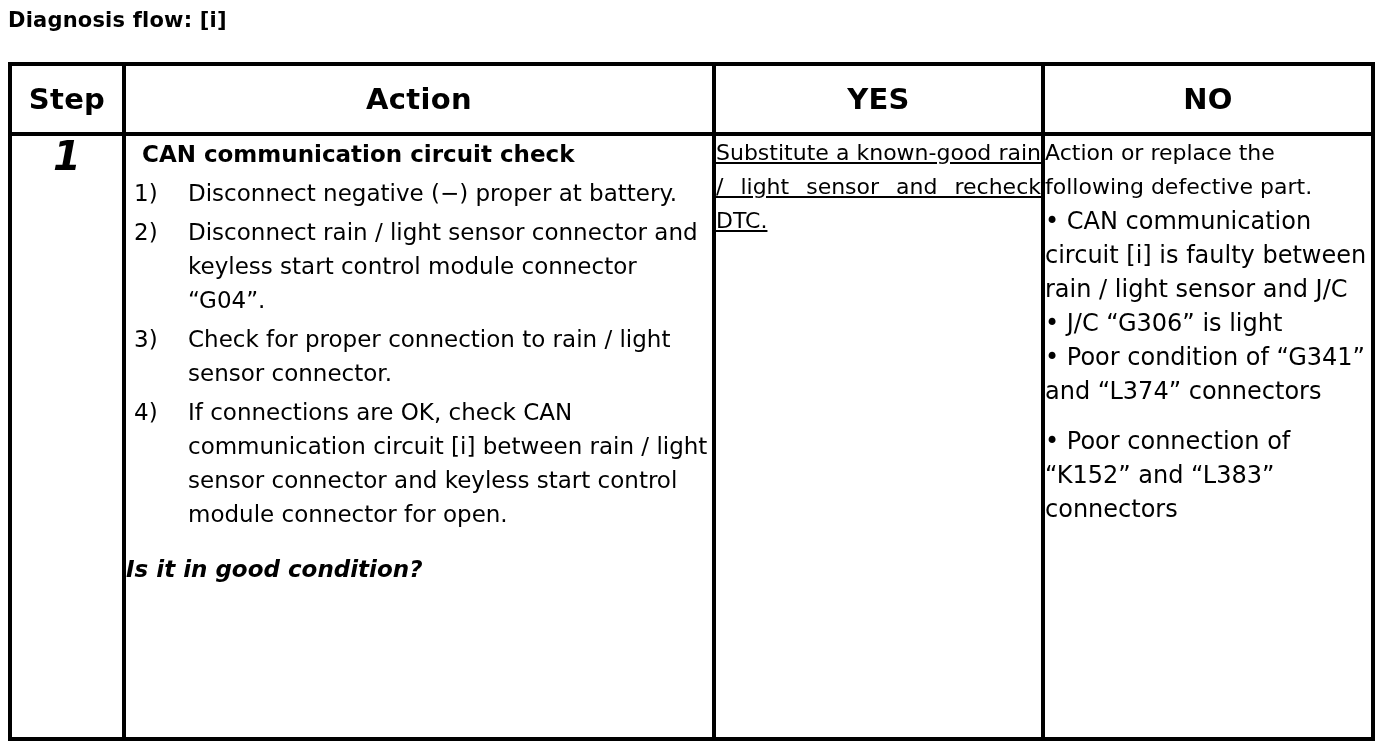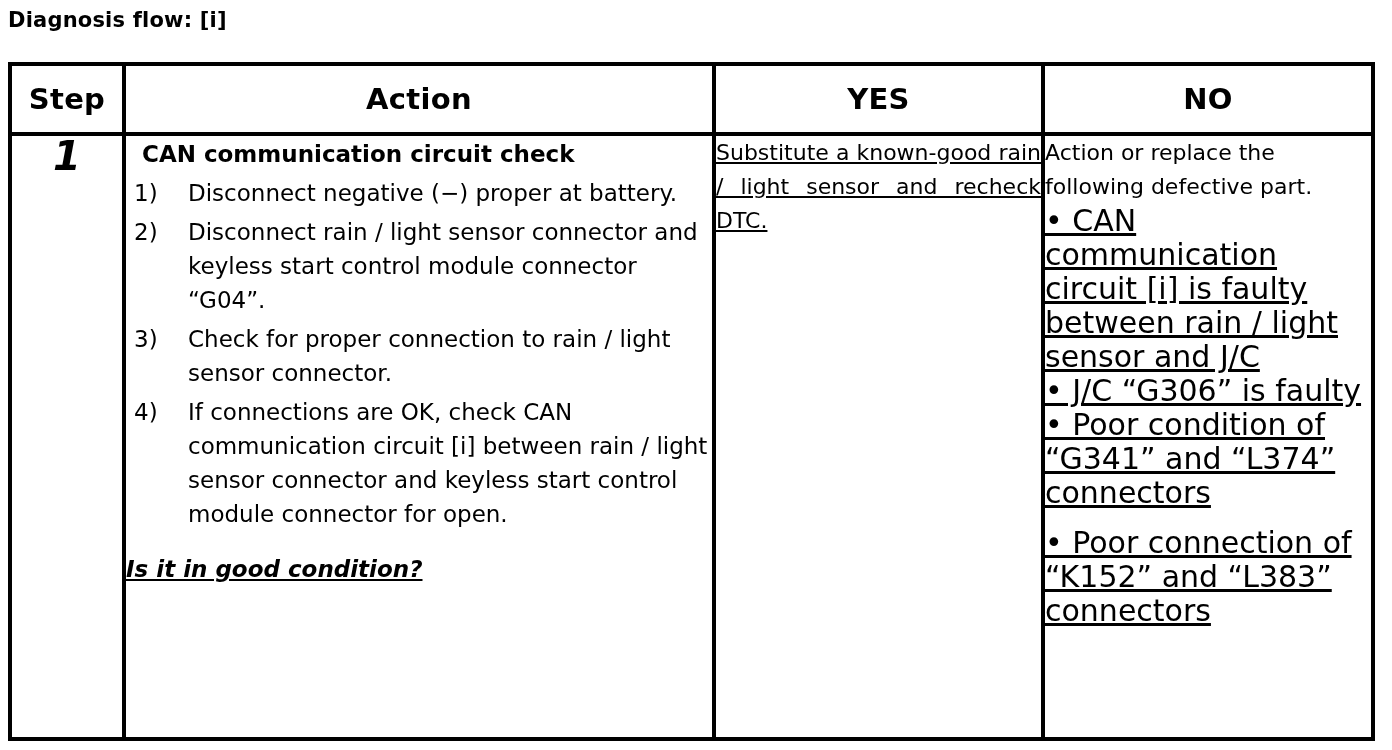--- a/index.html
+++ b/index.html
@@ -120,21 +120,20 @@
     text-align: left;
     font-size: 23px;
     line-height: 34px;
   }
   .action-question {
     font-size: 23px;
     font-weight: bold;
     font-style: italic;
     line-height: 34px;
     margin-top: 21px;
-    text-decoration: underline;
   }
 
   
   .yes-text {
     font-size: 22px;
     line-height: 34px;
     margin: 0;
     text-align: justify;
     text-justify: inter-word;
     text-decoration: underline;
@@ -143,25 +142,24 @@
     font-size: 22px;
     line-height: 34px;
     margin: 0;
   }
   ul.no-bullets {
     list-style: none;
     margin: 0;
     padding: 0;
   }
   ul.no-bullets > li {
-    font-size: 30px;
+    font-size: 24px;
     line-height: 34px;
     margin: 0;
     text-indent: 0;
-    text-decoration: underline;
   }
   ul.no-bullets > li.spaced {
     margin-top: 16px;
   }
 </style>
 </head>
 <body>
 
 <div id="page">
 
@@ -215,21 +213,21 @@
         </td>
 
         <td class="cell-yes">
           <p class="yes-text">Substitute a known-good rain / light sensor and recheck DTC.</p>
         </td>
 
         <td class="cell-no">
           <p class="no-lead">Action or replace the following defective part.</p>
           <ul class="no-bullets">
             <li>• CAN communication circuit [i] is faulty between rain / light sensor and J/C</li>
-            <li>• J/C “G306” is faulty</li>
+            <li>• J/C “G306” is light</li>
             <li>• Poor condition of “G341” and “L374” connectors</li>
             <li class="spaced">• Poor connection of “K152” and “L383” connectors</li>
           </ul>
         </td>
 
       </tr>
     </tbody>
   </table>
 
 </div>

